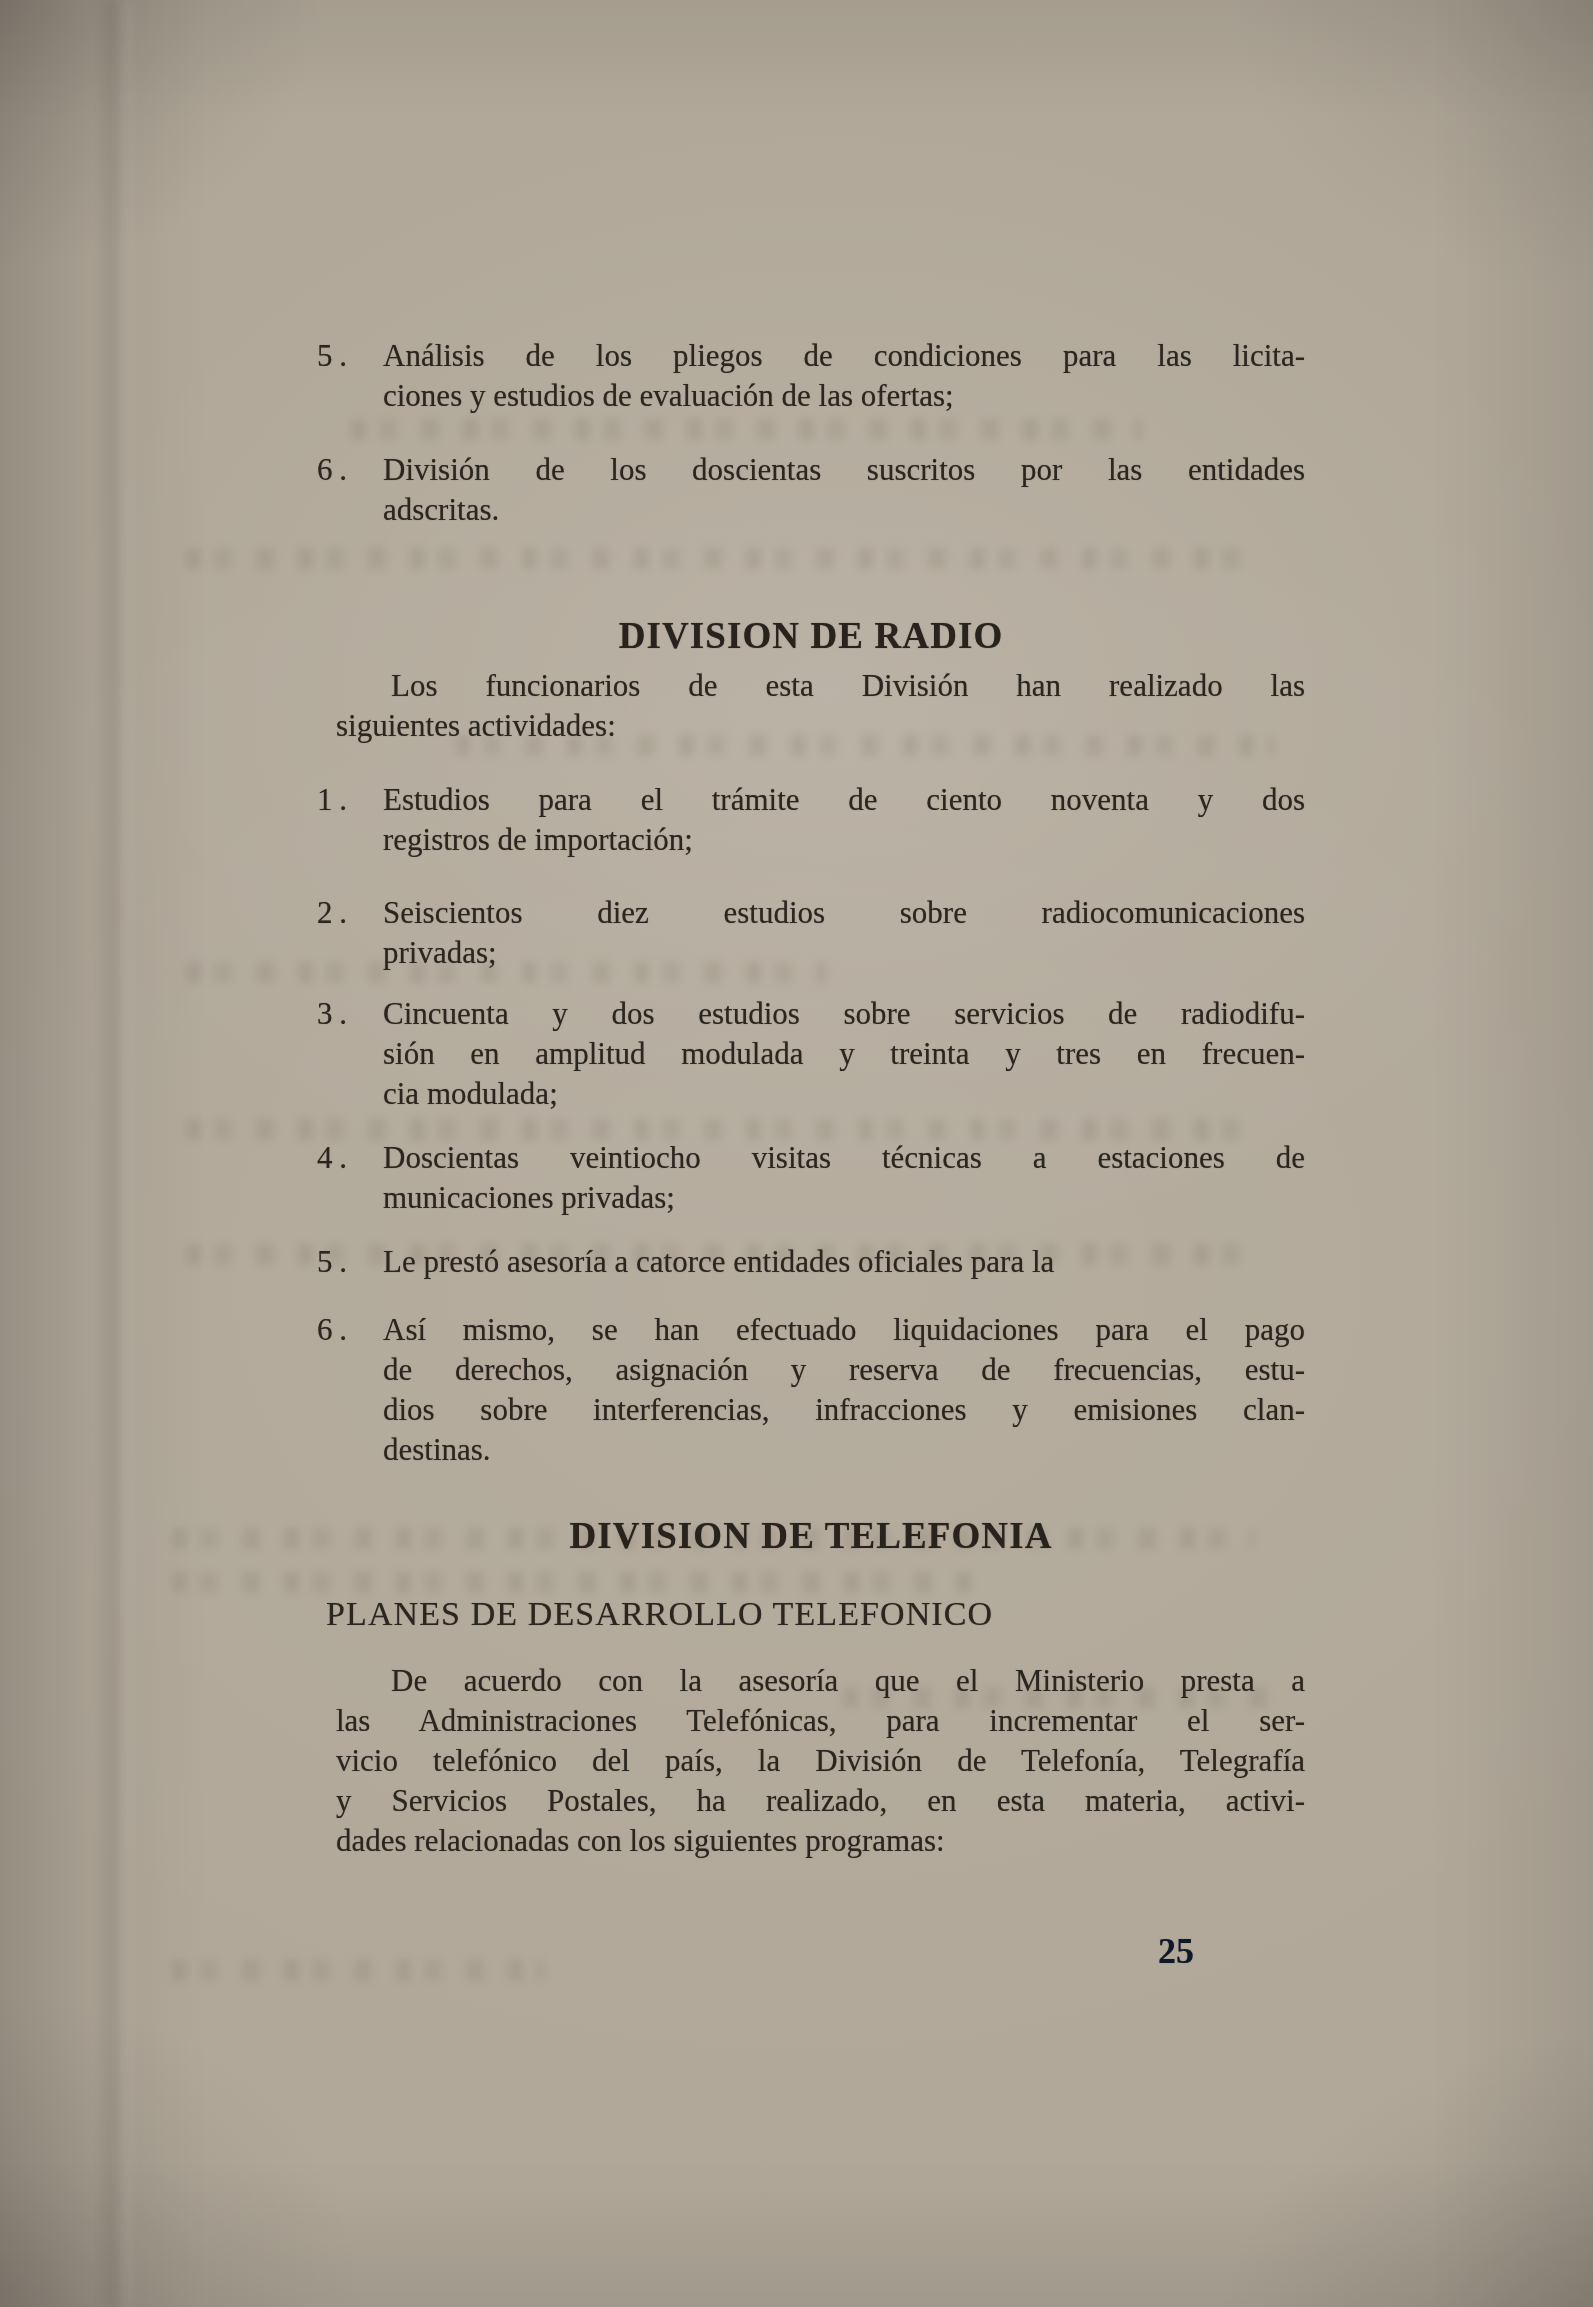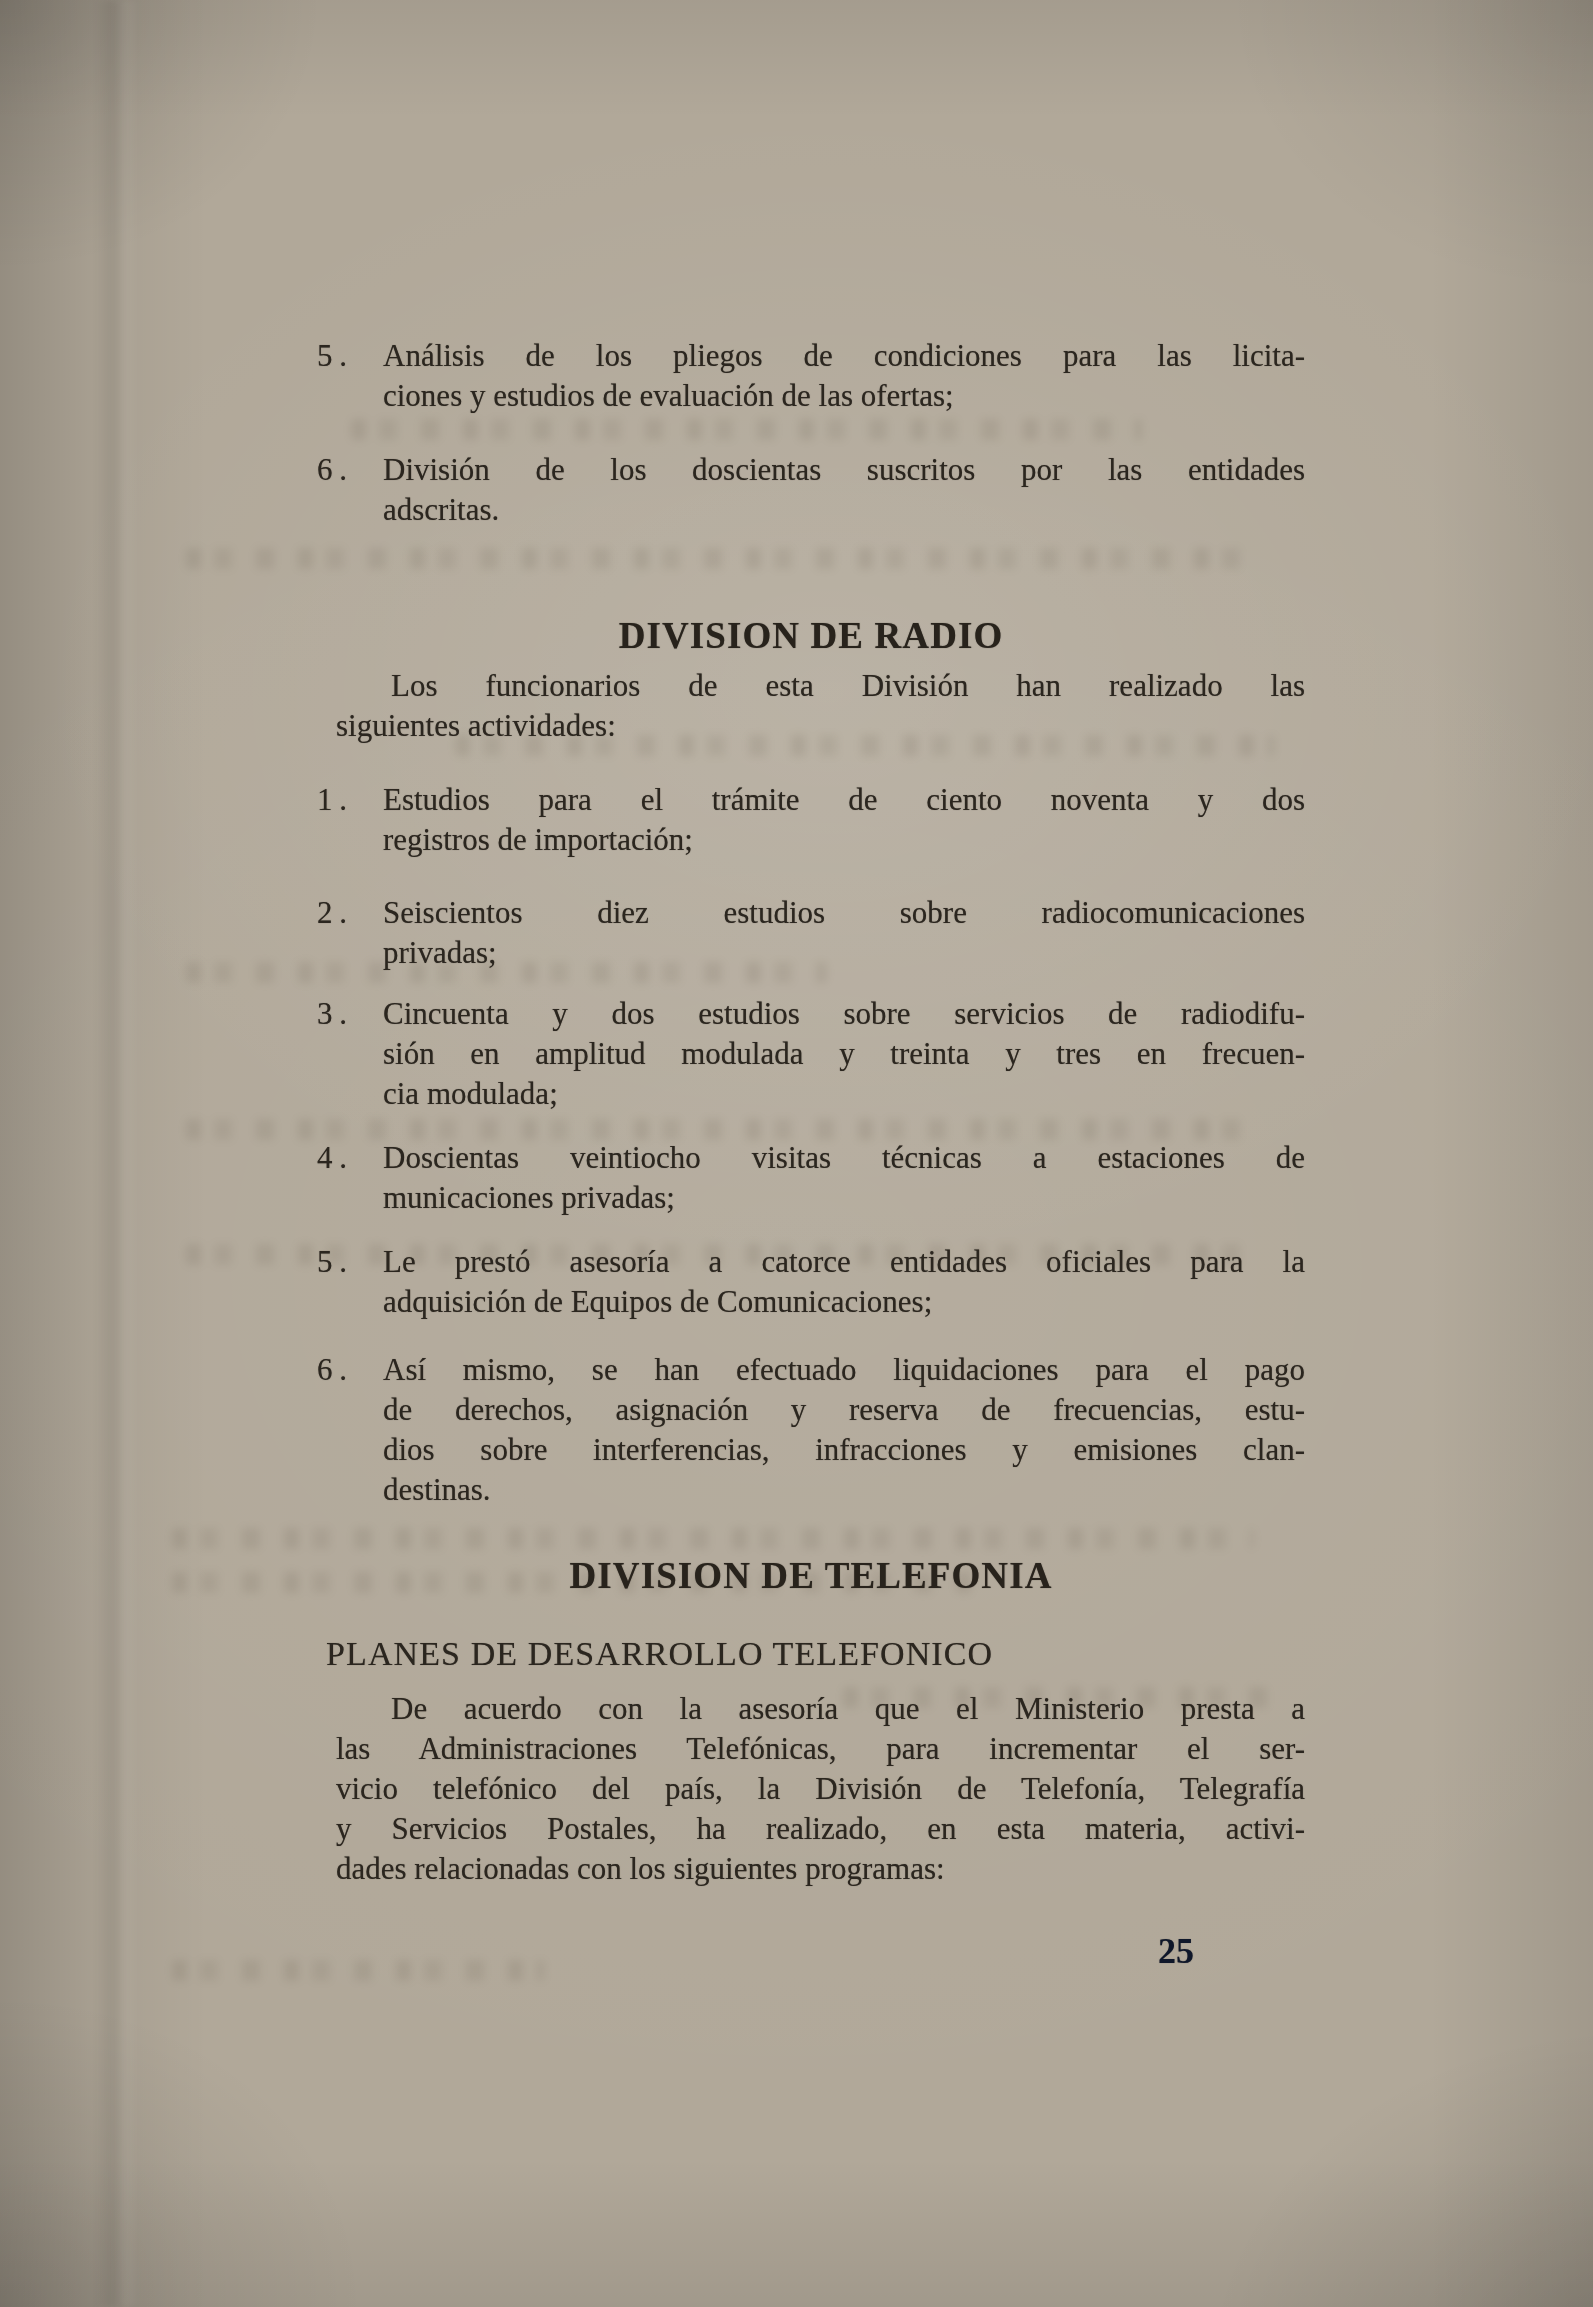--- a/index.html
+++ b/index.html
@@ -59,21 +59,21 @@
     color: #2b261f;
   }
   .mb46  { margin-bottom: 34px; }
   .mb110 { margin-bottom: 82px; }
   .mb24  { margin-bottom: 6px; }
   .mb44  { margin-bottom: 33px; }
   .mb28  { margin-bottom: 21px; }
   .mb32  { margin-bottom: 24px; }
   .mb38  { margin-bottom: 28px; }
   .mb56  { margin-bottom: 42px; }
-  .mb22  { margin-bottom: 14px; }
+  .mb22  { margin-bottom: 26px; }
   .page-num {
     position: absolute;
     left: 1158px; top: 1930px;
     font-size: 36px; font-weight: bold;
     color: #0f172a;
     text-shadow: 0 0 0.9px rgba(43,38,31,0.5);
   }
   .ghost {
     position: absolute;
     height: 21px;
@@ -157,21 +157,20 @@
     <div class="li-text">
         <div class="tline">Doscientas veintiocho visitas técnicas a estaciones de</div>
         <div class="tline">municaciones privadas;</div>
       </div>
   </div>
 
   <div class="li mb38">
     <div class="num">5.</div>
     <div class="li-text">
         <div class="tline">Le prestó asesoría a catorce entidades oficiales para la</div>
-        <div class="tline">adquisición de Equipos de Comunicaciones;</div>
       </div>
   </div>
 
   <div class="li mb56">
     <div class="num">6.</div>
     <div class="li-text">
         <div class="tline">Así mismo, se han efectuado liquidaciones para el pago</div>
         <div class="tline">de derechos, asignación y reserva de frecuencias, estu-</div>
         <div class="tline">dios sobre interferencias, infracciones y emisiones clan-</div>
         <div class="tline">destinas.</div>

